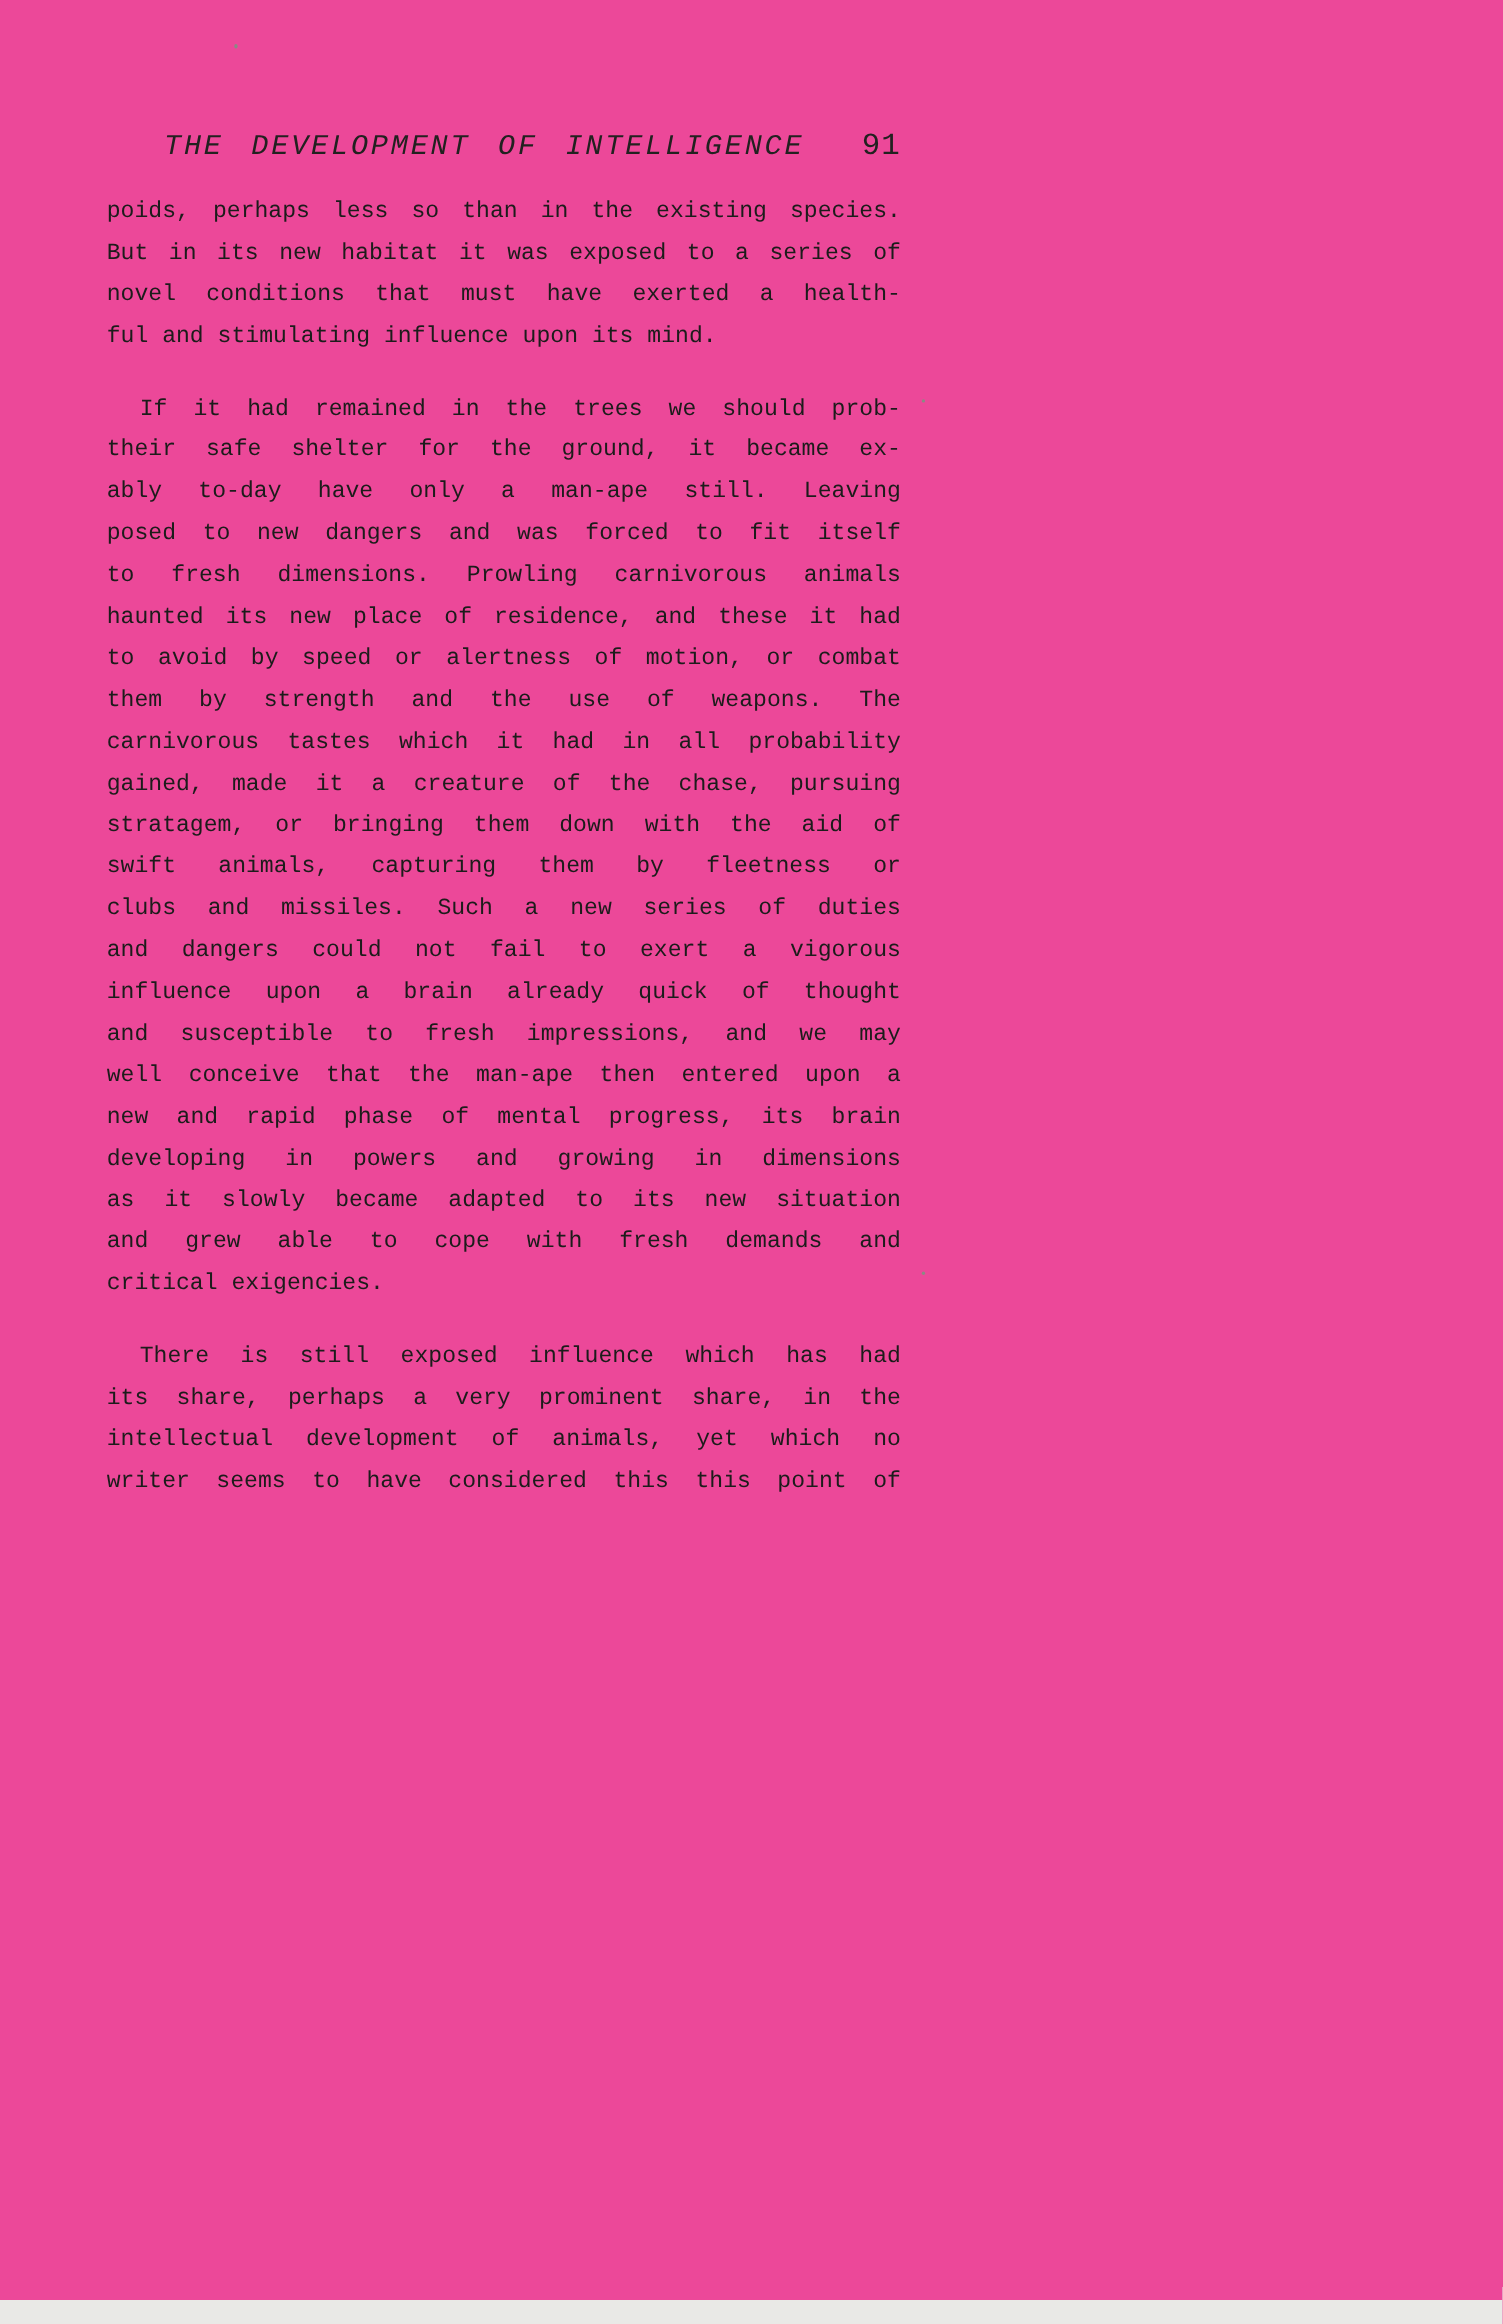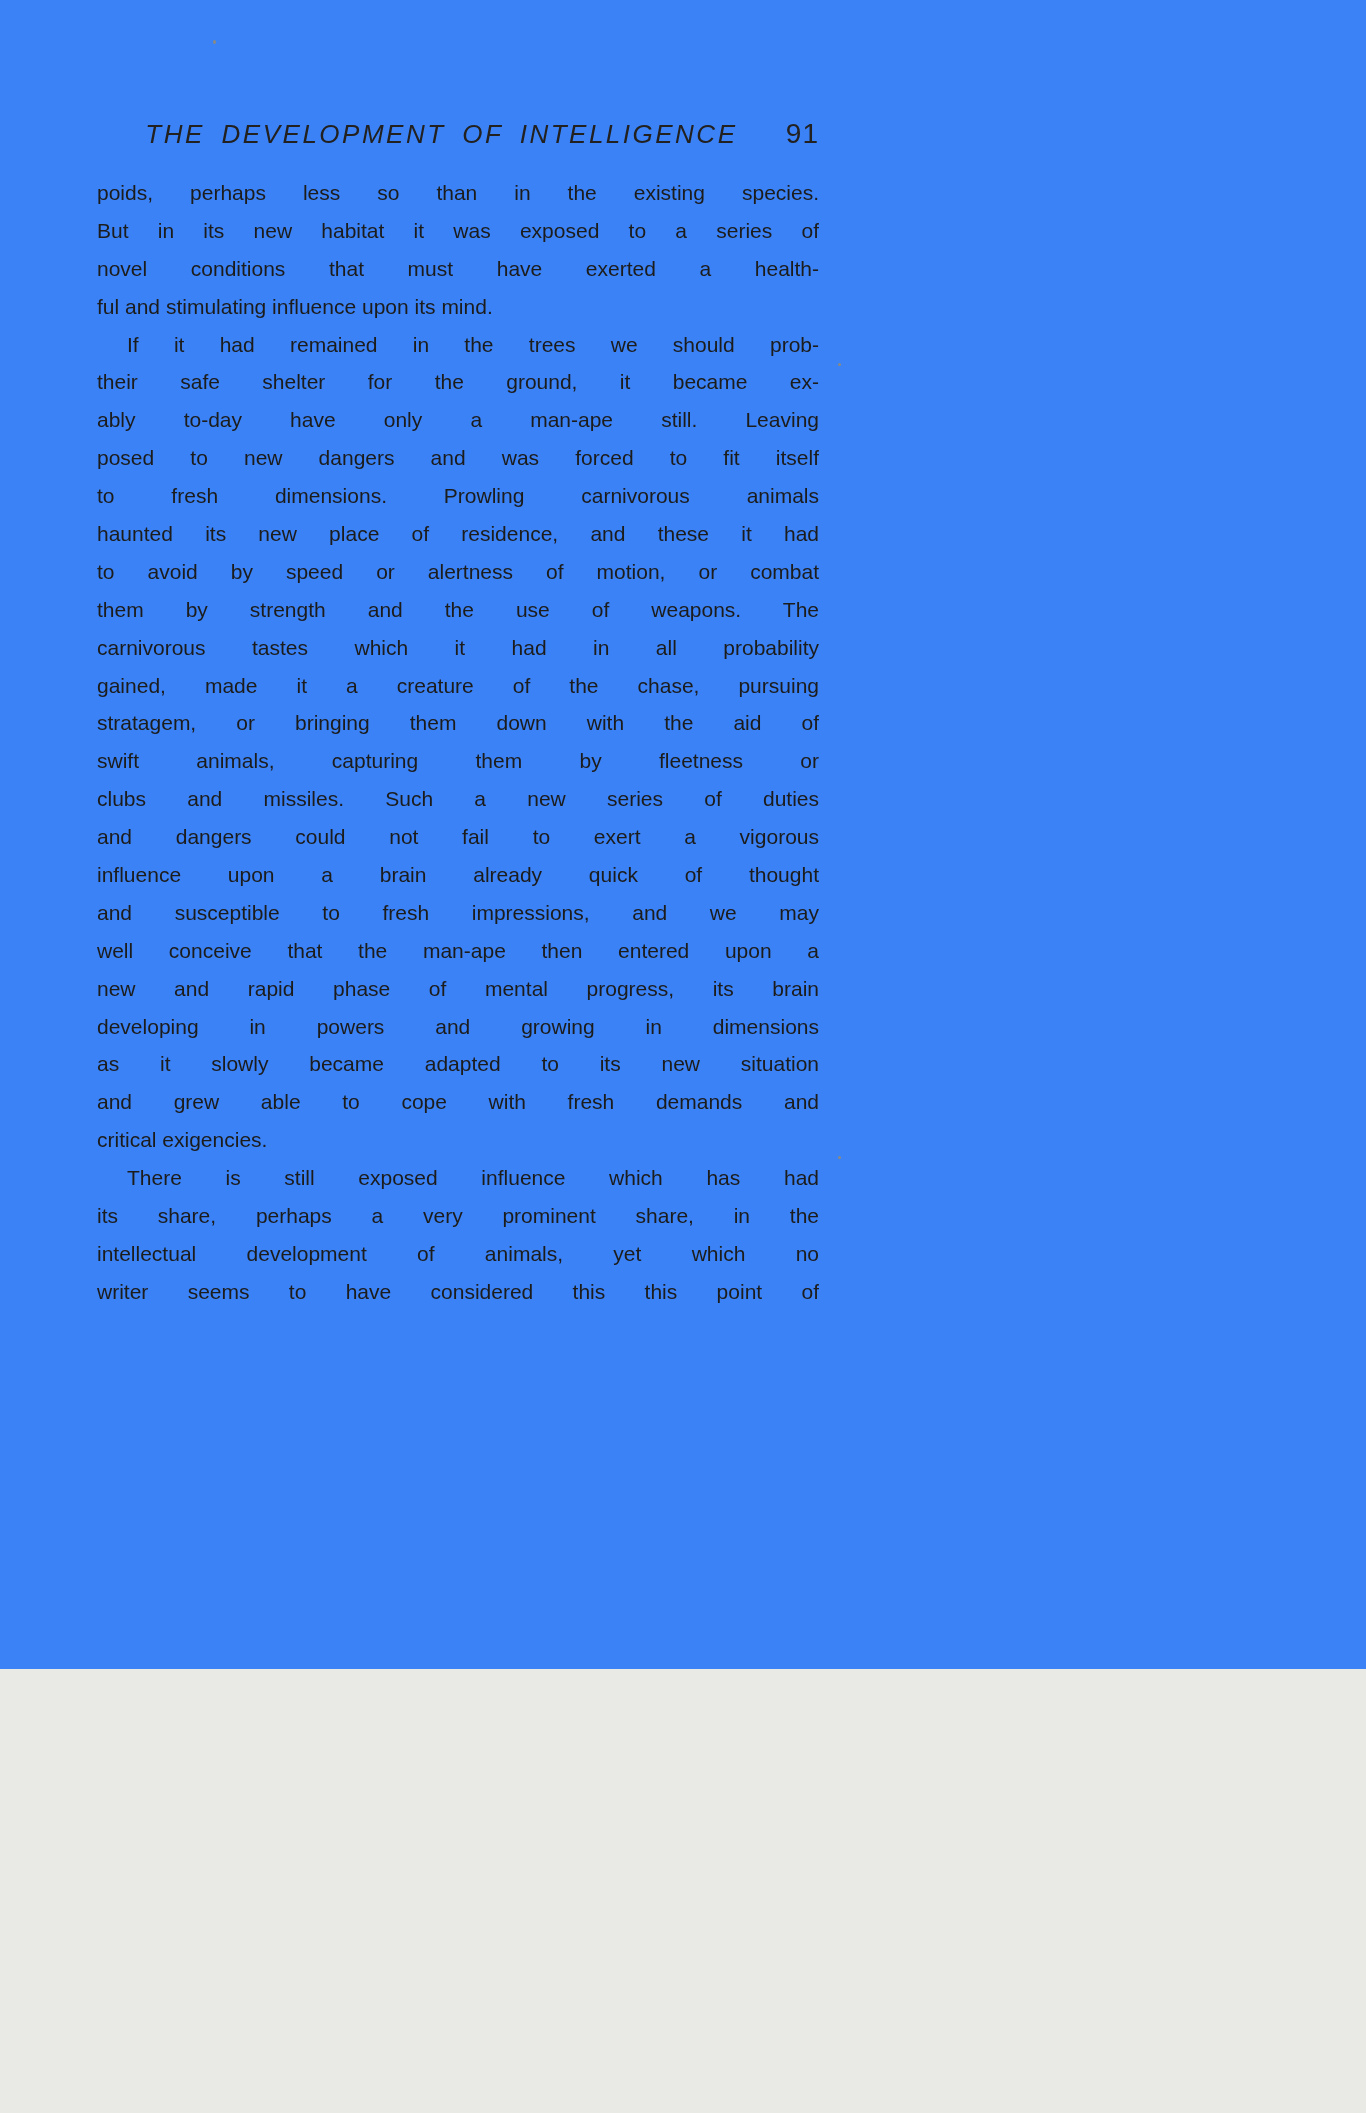--- a/index.html
+++ b/index.html
@@ -1,24 +1,24 @@
 <!DOCTYPE html>
 <html><head>
 <meta charset="utf-8">
 <style>
   * { box-sizing: border-box; }
   html, body { margin: 0; padding: 0; background: #e9e9e6; }
   .page {
     position: relative;
     width: 1366px;
-    height: 1669px;
+    height: 2091px;
     margin: 0 auto;
-    background: #3b82f6;
+    background: #ec4899;
     color: #1e1e1e;
-    font-family: Liberation Sans, sans-serif;
+    font-family: Liberation Mono, monospace;
     overflow: hidden;
   }
   .text-col {
     position: absolute;
     left: 97px;
     top: 118px;
     width: 722px;
   }
   .running-header {
     display: flex;
@@ -53,20 +53,21 @@
     height: 37.9px;
     overflow: hidden;
   }
   
   .para:not(.justify-last) .line:last-child {
     text-align-last: left;
   }
   
   .para:not(.noindent) .line:first-child {
     text-indent: 30px;
+    margin-top: 28px;
   }
   
   .speck { position: absolute; background: #8a8a84; border-radius: 50%; }
   .speck.s1 { left: 213px; top: 40px; width: 3px; height: 4px; }
   .speck.s2 { left: 838px; top: 363px; width: 3px; height: 3px; }
   .speck.s3 { left: 838px; top: 1156px; width: 3px; height: 3px; }
 </style>
 </head>
 <body>
 

